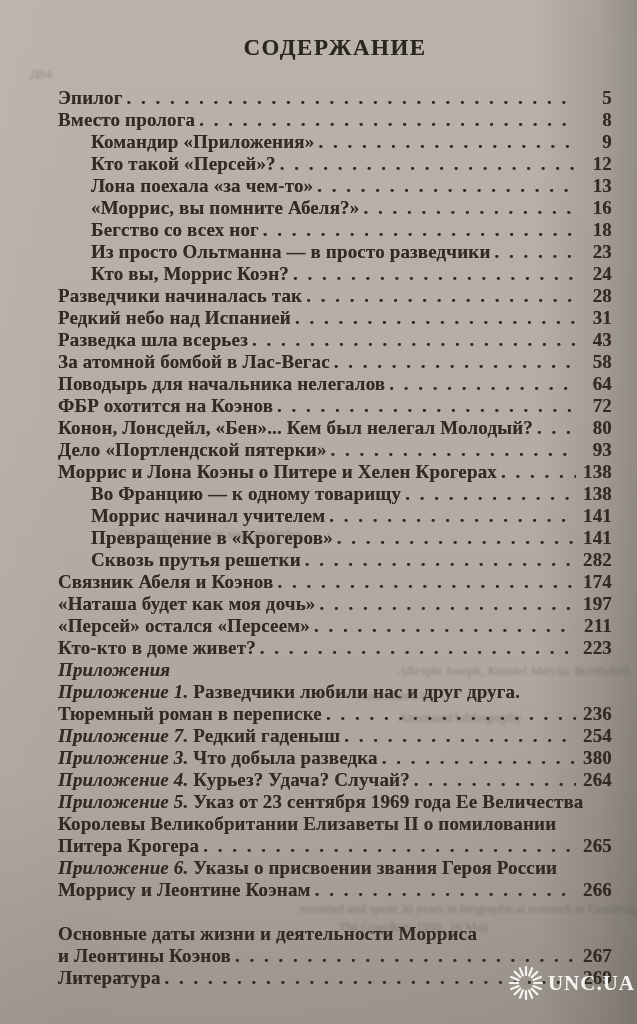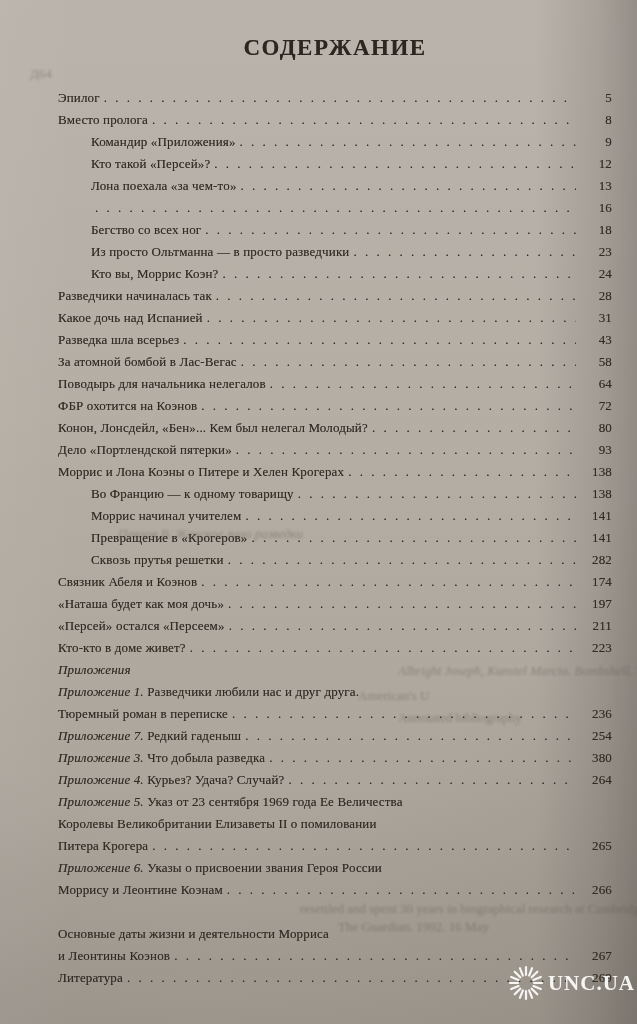--- a/index.html
+++ b/index.html
@@ -10,21 +10,21 @@
       linear-gradient(to right, rgba(255,255,255,0.04) 0%, rgba(0,0,0,0) 12%, rgba(0,0,0,0) 84%, rgba(0,0,0,0.10) 94%, rgba(0,0,0,0.20) 100%),
       linear-gradient(to bottom, #bab3ab 0%, #b5aea5 40%, #ada69d 75%, #a49d94 100%);
   }
   .ghost{position:absolute;white-space:nowrap;color:rgba(82,75,65,0.38);filter:blur(1.1px);
     font-size:13px;pointer-events:none;}
   .ghost.it{font-style:italic;}
   .content{position:absolute;left:50px;right:25px;top:34px;color:#312b24;margin-left:8px;}
   h1.title{margin:0 0 25px 0;text-align:center;font-size:23px;line-height:28px;
     font-weight:bold;letter-spacing:1.5px;color:#2c2620;
     text-shadow:0 0 0.5px rgba(44,38,32,0.55);}
-  .toc{font-size:13px;letter-spacing:0.15px;text-shadow:0 0 0.4px rgba(49,43,36,0.5);}
+  .toc{font-size:19px;letter-spacing:0.15px;text-shadow:0 0 0.4px rgba(49,43,36,0.5);font-weight:bold;}
   .row{display:flex;align-items:baseline;line-height:22px;height:22px;white-space:nowrap;}
   .row.indent{padding-left:33px;}
   .row.gap{margin-top:22px;}
   .label{flex:0 0 auto;}
   .it{font-style:italic;}
   .leader{flex:1 1 auto;overflow:hidden;height:22px;margin:0 6px 0 4px;}
   .leader::after{content:". . . . . . . . . . . . . . . . . . . . . . . . . . . . . . . . . . . . . . . . . . . . . . . . . . . . . . . . . . . . . . . . . . . . . .";
     letter-spacing:2.5px;}
   .pg{flex:0 0 auto;min-width:30px;text-align:right;}
   .watermark{position:absolute;right:2px;bottom:21px;display:flex;align-items:center;
@@ -60,20 +60,21 @@
         <span class="label">Кто такой «Персей»?</span>
         <span class="leader"></span>
         <span class="pg">12</span>
       </div>
       <div class="row indent">
         <span class="label">Лона поехала «за чем-то»</span>
         <span class="leader"></span>
         <span class="pg">13</span>
       </div>
       <div class="row indent">
+        <span class="label">«Моррис, вы помните Абеля?»</span>
         <span class="leader"></span>
         <span class="pg">16</span>
       </div>
       <div class="row indent">
         <span class="label">Бегство со всех ног</span>
         <span class="leader"></span>
         <span class="pg">18</span>
       </div>
       <div class="row indent">
         <span class="label">Из просто Ольтманна — в просто разведчики</span>
@@ -84,21 +85,21 @@
         <span class="label">Кто вы, Моррис Коэн?</span>
         <span class="leader"></span>
         <span class="pg">24</span>
       </div>
       <div class="row">
         <span class="label">Разведчики начиналась так</span>
         <span class="leader"></span>
         <span class="pg">28</span>
       </div>
       <div class="row">
-        <span class="label">Какое дочь над Испанией</span>
+        <span class="label">Редкий небо над Испанией</span>
         <span class="leader"></span>
         <span class="pg">31</span>
       </div>
       <div class="row">
         <span class="label">Разведка шла всерьез</span>
         <span class="leader"></span>
         <span class="pg">43</span>
       </div>
       <div class="row">
         <span class="label">За атомной бомбой в Лас-Вегас</span>

